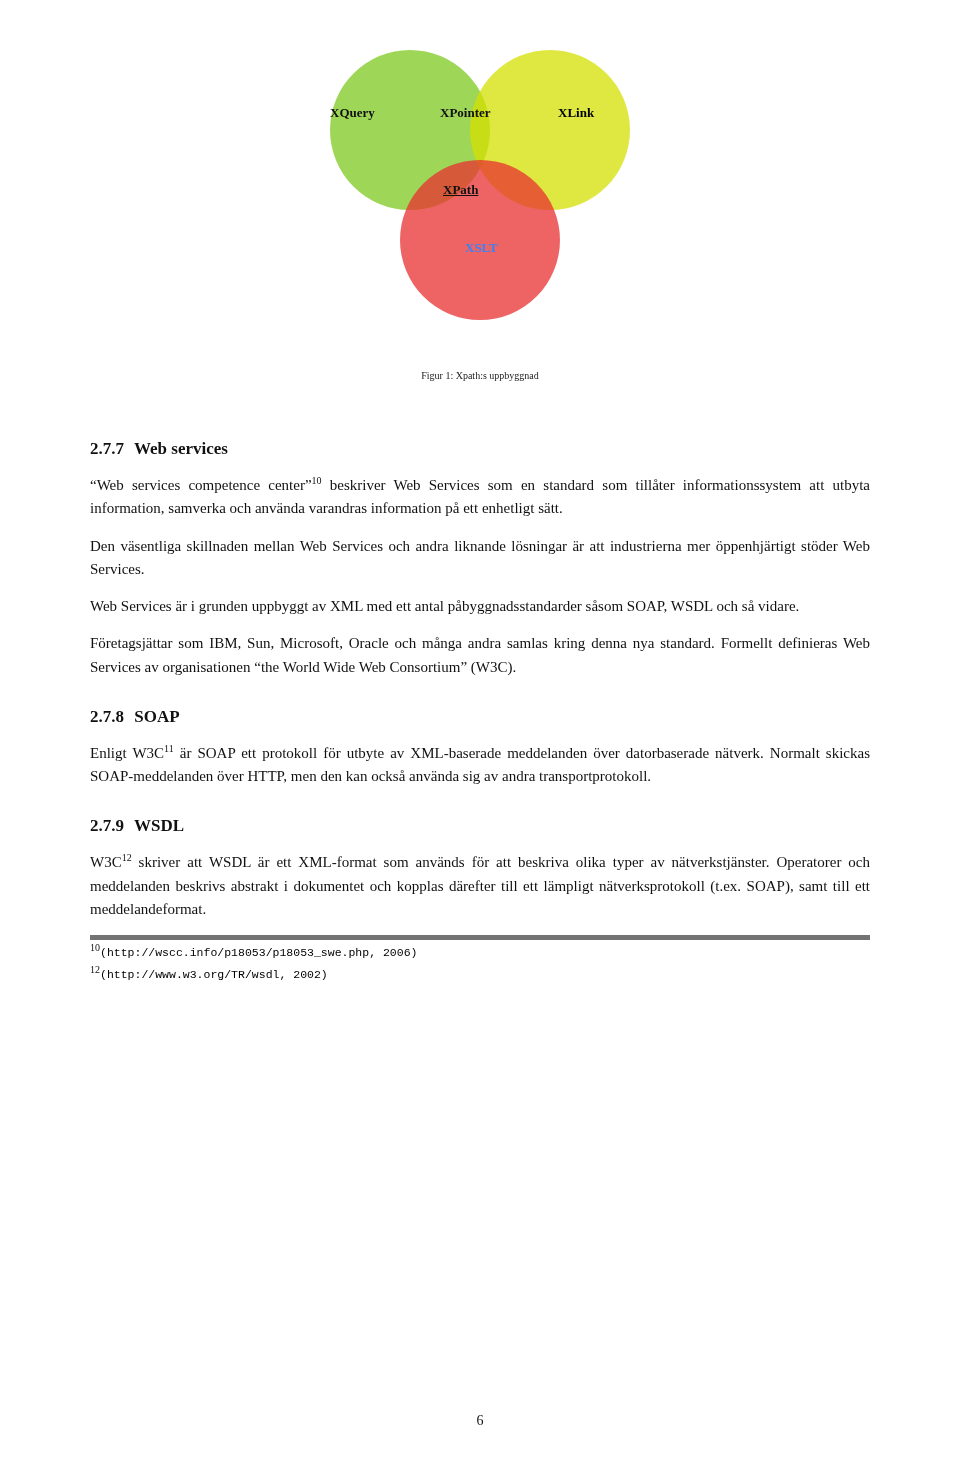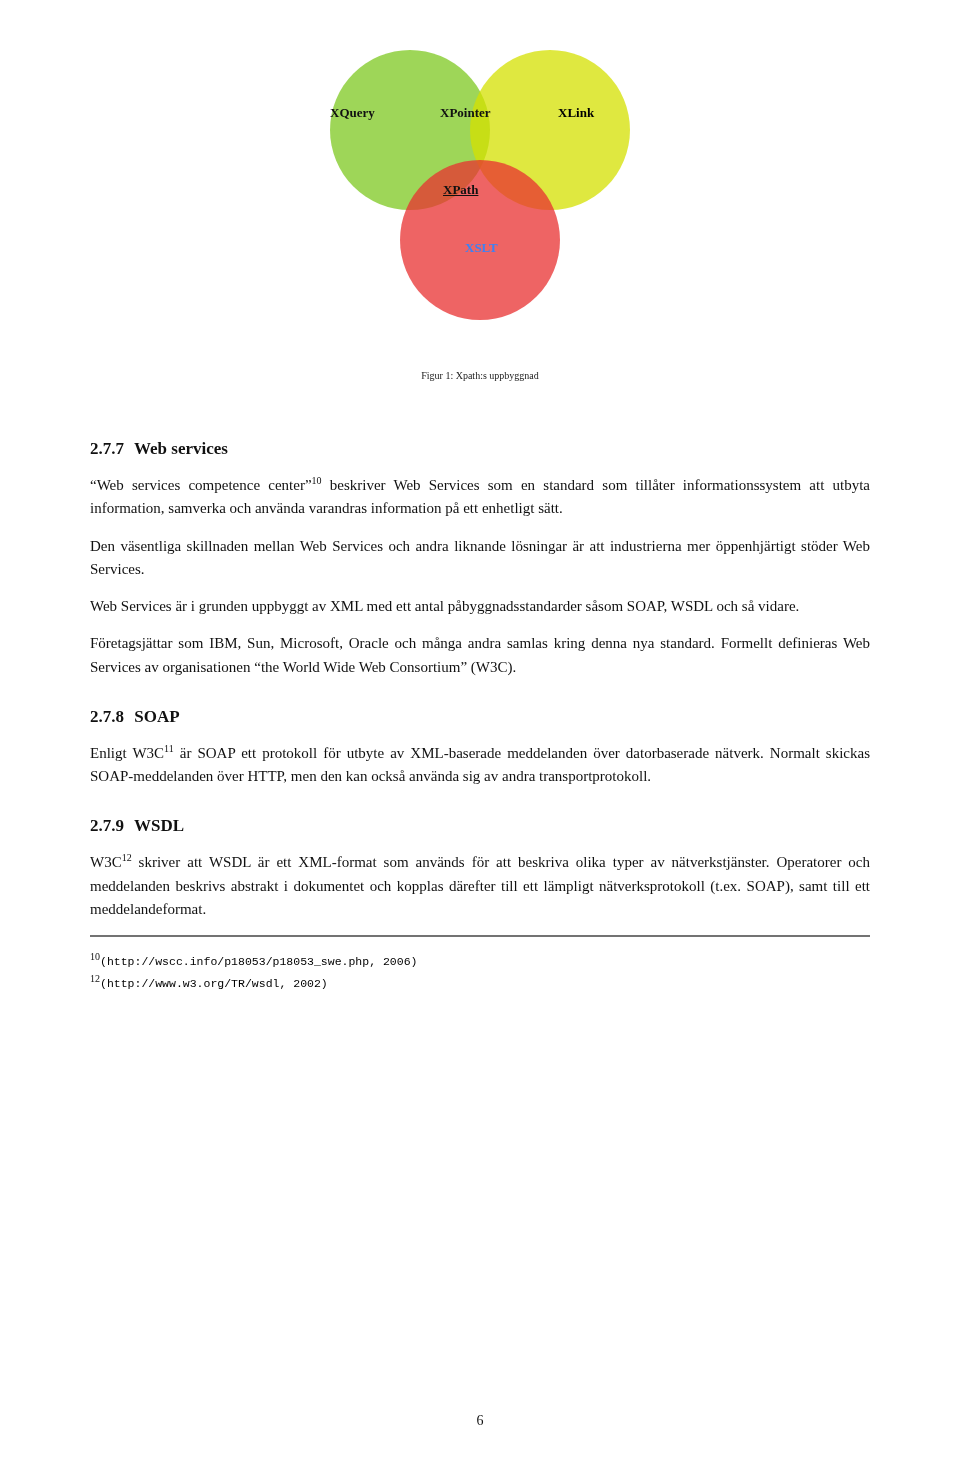--- a/index.html
+++ b/index.html
@@ -145,22 +145,22 @@
       text-align: center;
     }
 
     .page-number {
       font-size: 14px;
     }
 
     
     .footnotes {
       margin-top: 7px;
-      border-top: 2px solid #737373;
-      padding-top: 12px;
+      border-top: 5px solid #737373;
+      padding-top: 0;
       font-size: 12px;
       line-height: 1.6;
     }
 
     .footnotes a, .footnotes span.fn-url {
       font-family: "Courier New", Courier, monospace;
       font-size: 11.5px;
       color: #000;
     }
   </style>

